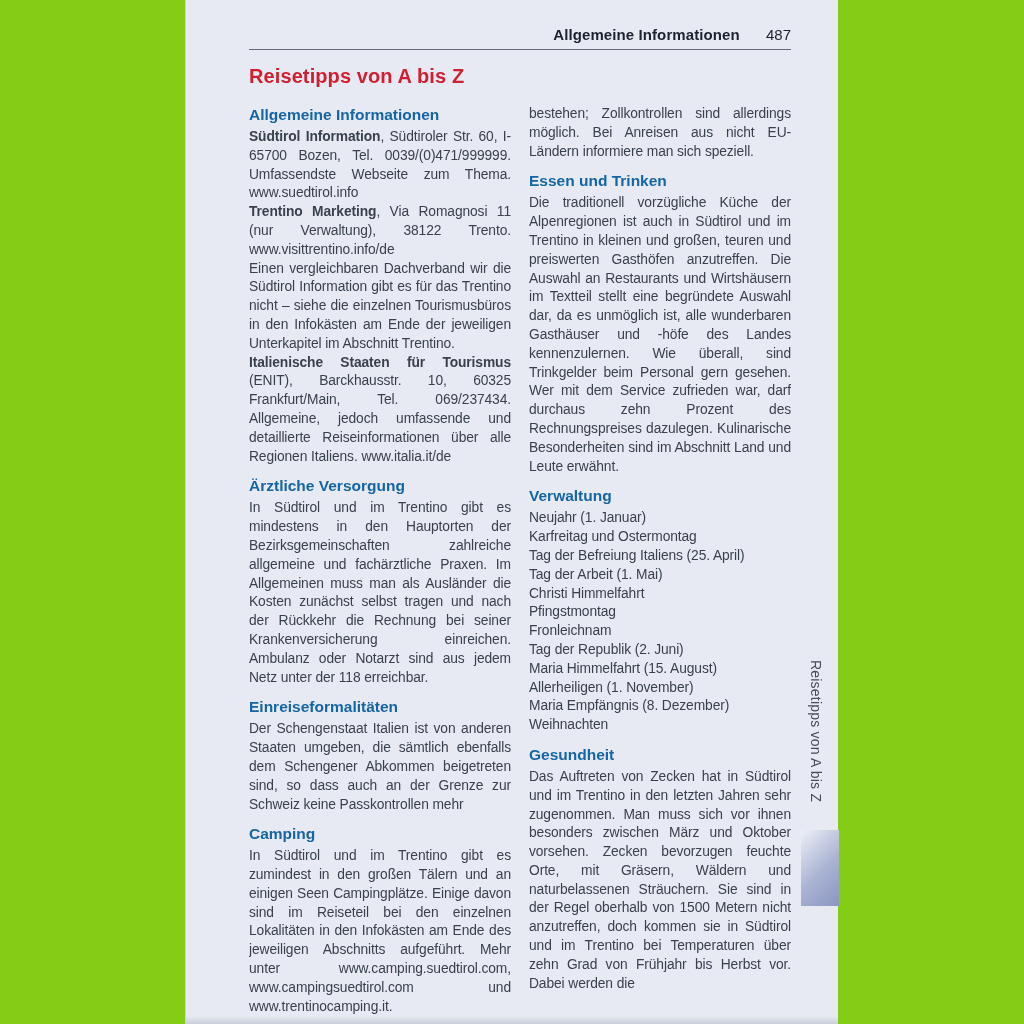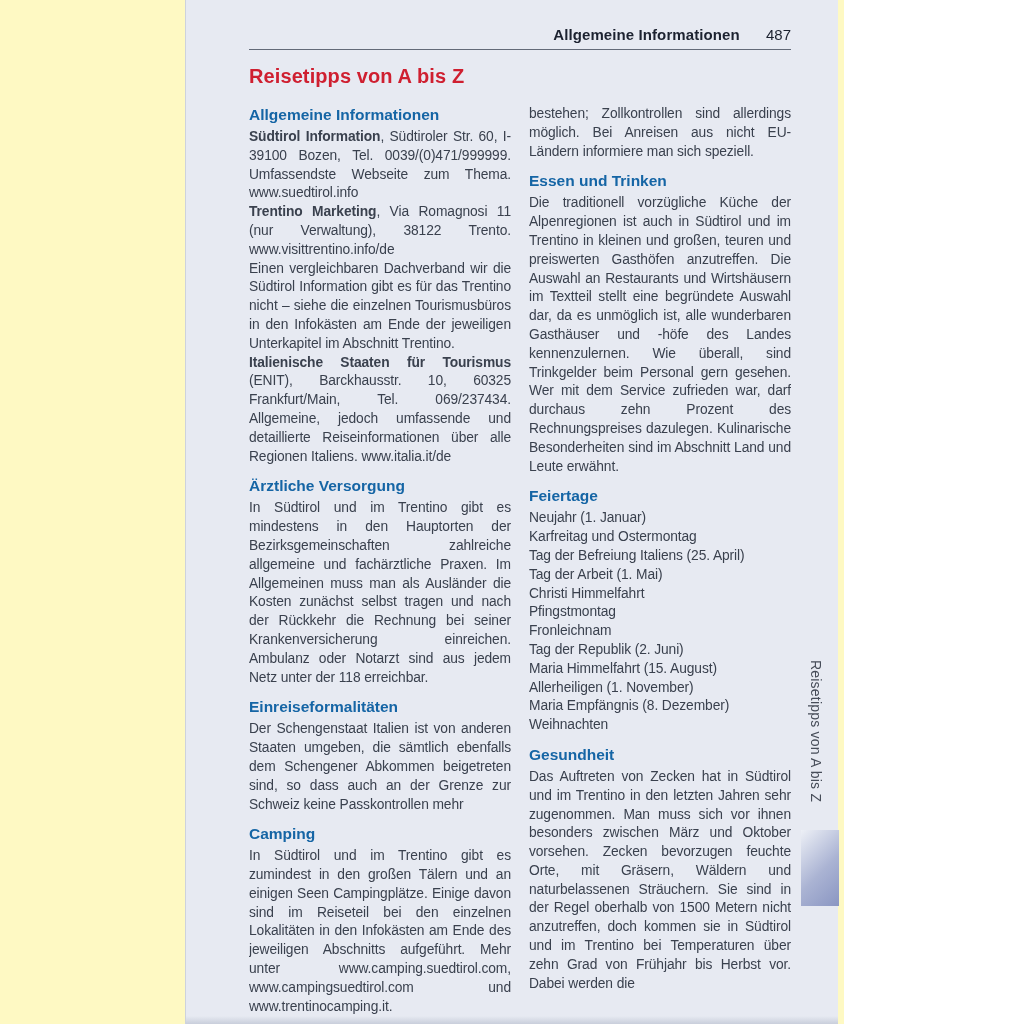--- a/index.html
+++ b/index.html
@@ -1,17 +1,17 @@
 <!DOCTYPE html>
 <html lang="de"><head>
 <meta charset="utf-8">
 <style>
   html,body{margin:0;padding:0;background:#ffffff;width:1024px;height:1024px;
     font-family:"Liberation Sans",sans-serif;}
-  .canvas{position:relative;width:844px;height:1024px;background:#fef9c3;overflow:hidden;}
+  .canvas{position:relative;width:1024px;height:1024px;background:#84cc16;overflow:hidden;}
   .book-page{position:absolute;left:185px;top:0;width:653px;height:1024px;
     background:#e7eaf2;border-left:1px solid #cdd2dd;box-sizing:border-box;}
   .page-bottom-edge{position:absolute;left:0;bottom:0;width:100%;height:8px;
     background:linear-gradient(to bottom,#e7eaf2,#c9cedb);}
   .content{position:absolute;left:63px;top:0;width:542px;}
   .page-header{padding-top:26px;padding-bottom:5px;border-bottom:1.6px solid #636a78;
     text-align:right;color:#1c2230;font-size:15px;line-height:18px;}
   .page-header .hdr-title{font-weight:bold;letter-spacing:.1px;}
   .page-header .hdr-num{display:inline-block;margin-left:22px;font-weight:normal;}
   .main-title{margin-top:14px;color:#cf1f30;font-weight:bold;font-size:20px;line-height:24px;
@@ -41,21 +41,21 @@
         <span class="hdr-title">Allgemeine Informationen</span>
         <span class="hdr-num">487</span>
       </div>
 
       <div class="main-title">Reisetipps von A bis Z</div>
 
       <div class="columns">
         <div class="col" id="col-left">
             <section class="section">
               <div class="sec-heading">Allgemeine Informationen</div>
-              <p class="para"><span class="b">Südtirol Information</span><span>, Südtiroler Str. 60, I-39100 Bozen, Tel. 0039/(0)471/999999. Umfassendste Webseite zum Thema. www.suedtirol.info</span></p>
+              <p class="para"><span class="b">Südtirol Information</span><span>, Südtiroler Str. 60, I-65700 Bozen, Tel. 0039/(0)471/999999. Umfassendste Webseite zum Thema. www.suedtirol.info</span></p>
               <p class="para"><span class="b">Trentino Marketing</span><span>, Via Romagnosi 11 (nur Verwaltung), 38122 Trento. www.visittrentino.info/de</span></p>
               <p class="para"><span>Einen vergleichbaren Dachverband wir die Südtirol Information gibt es für das Trentino nicht – siehe die einzelnen Tourismusbüros in den Infokästen am Ende der jeweiligen Unterkapitel im Abschnitt Trentino.</span></p>
               <p class="para"><span class="b">Italienische Staaten für Tourismus</span><span> (ENIT), Barckhausstr. 10, 60325 Frankfurt/Main, Tel. 069/237434. Allgemeine, jedoch umfassende und detaillierte Reiseinformationen über alle Regionen Italiens. www.italia.it/de</span></p>
             </section>
             <section class="section">
               <div class="sec-heading">Ärztliche Versorgung</div>
               <p class="para"><span>In Südtirol und im Trentino gibt es mindestens in den Hauptorten der Bezirksgemeinschaften zahlreiche allgemeine und fachärztliche Praxen. Im Allgemeinen muss man als Ausländer die Kosten zunächst selbst tragen und nach der Rückkehr die Rechnung bei seiner Krankenversicherung einreichen. Ambulanz oder Notarzt sind aus jedem Netz unter der 118 erreichbar.</span></p>
             </section>
             <section class="section">
               <div class="sec-heading">Einreiseformalitäten</div>
@@ -68,21 +68,21 @@
           </div>
         <div class="col" id="col-right">
             <section class="section">
               <p class="para"><span>bestehen; Zollkontrollen sind allerdings möglich. Bei Anreisen aus nicht EU-Ländern informiere man sich speziell.</span></p>
             </section>
             <section class="section">
               <div class="sec-heading">Essen und Trinken</div>
               <p class="para"><span>Die traditionell vorzügliche Küche der Alpenregionen ist auch in Südtirol und im Trentino in kleinen und großen, teuren und preiswerten Gasthöfen anzutreffen. Die Auswahl an Restaurants und Wirtshäusern im Textteil stellt eine begründete Auswahl dar, da es unmöglich ist, alle wunderbaren Gasthäuser und -höfe des Landes kennenzulernen. Wie überall, sind Trinkgelder beim Personal gern gesehen. Wer mit dem Service zufrieden war, darf durchaus zehn Prozent des Rechnungspreises dazulegen. Kulinarische Besonderheiten sind im Abschnitt Land und Leute erwähnt.</span></p>
             </section>
             <section class="section">
-              <div class="sec-heading">Feiertage</div>
+              <div class="sec-heading">Verwaltung</div>
               <div class="line">Neujahr (1. Januar)</div>
               <div class="line">Karfreitag und Ostermontag</div>
               <div class="line">Tag der Befreiung Italiens (25. April)</div>
               <div class="line">Tag der Arbeit (1. Mai)</div>
               <div class="line">Christi Himmelfahrt</div>
               <div class="line">Pfingstmontag</div>
               <div class="line">Fronleichnam</div>
               <div class="line">Tag der Republik (2. Juni)</div>
               <div class="line">Maria Himmelfahrt (15. August)</div>
               <div class="line">Allerheiligen (1. November)</div>

